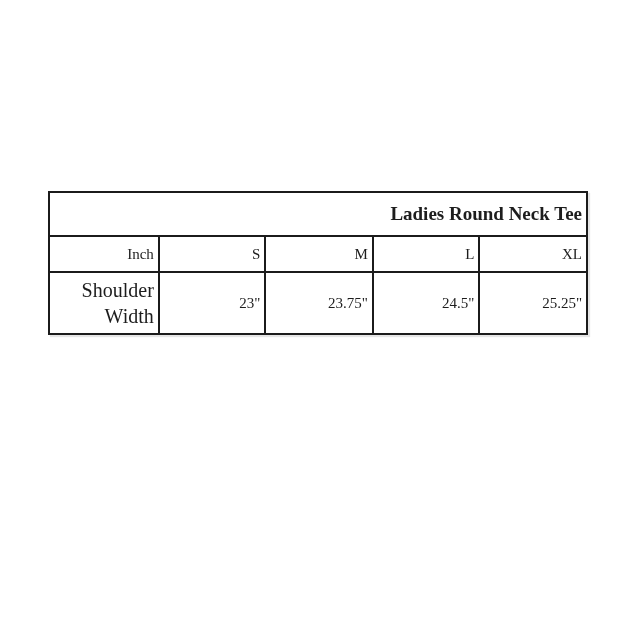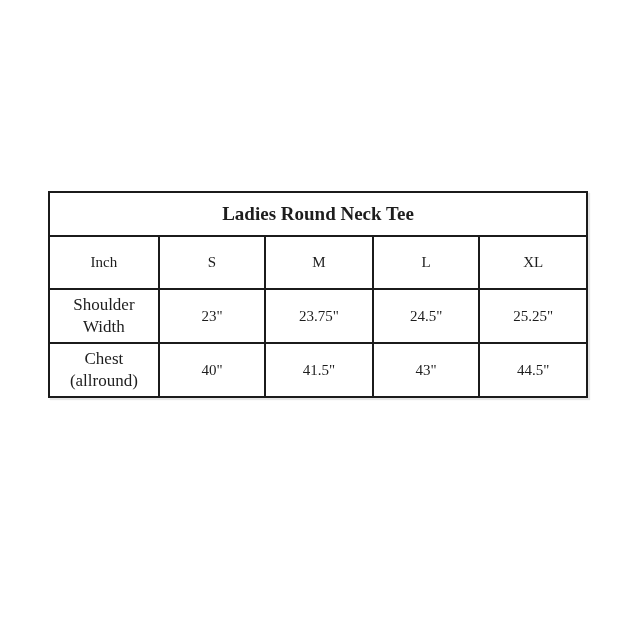--- a/index.html
+++ b/index.html
@@ -17,35 +17,35 @@
     position: absolute;
     left: 48px;
     top: 191px;
     width: 540px;
     border-collapse: collapse;
     background: #ffffff;
     box-shadow: 2px 2px 1px rgba(0,0,0,0.10);
   }
   table.size-chart td {
     border: 2px solid #1b1b1b;
-    text-align: center;
+    text-align: right;
     vertical-align: middle;
     padding: 4px 4px;
   }
   td.title-cell {
     height: 44px;
     font-size: 19px;
     font-weight: bold;
   }
   td.head-cell {
-    height: 53px;
+    height: 36px;
     font-size: 15px;
   }
   td.label-cell {
-    font-size: 17px;
+    font-size: 20px;
     line-height: 1.3;
     padding: 3px 6px;
   }
   td.value-cell {
     height: 46px;
     font-size: 15px;
   }
 </style>
 </head>
 <body>
@@ -69,21 +69,14 @@
       <td class="head-cell">L</td>
       <td class="head-cell">XL</td>
     </tr>
     <tr>
       <td class="label-cell">Shoulder Width</td>
       <td class="value-cell">23"</td>
       <td class="value-cell">23.75"</td>
       <td class="value-cell">24.5"</td>
       <td class="value-cell">25.25"</td>
     </tr>
-    <tr>
-      <td class="label-cell">Chest (allround)</td>
-      <td class="value-cell">40"</td>
-      <td class="value-cell">41.5"</td>
-      <td class="value-cell">43"</td>
-      <td class="value-cell">44.5"</td>
-    </tr>
   </tbody>
 </table>
 
 </body></html>

